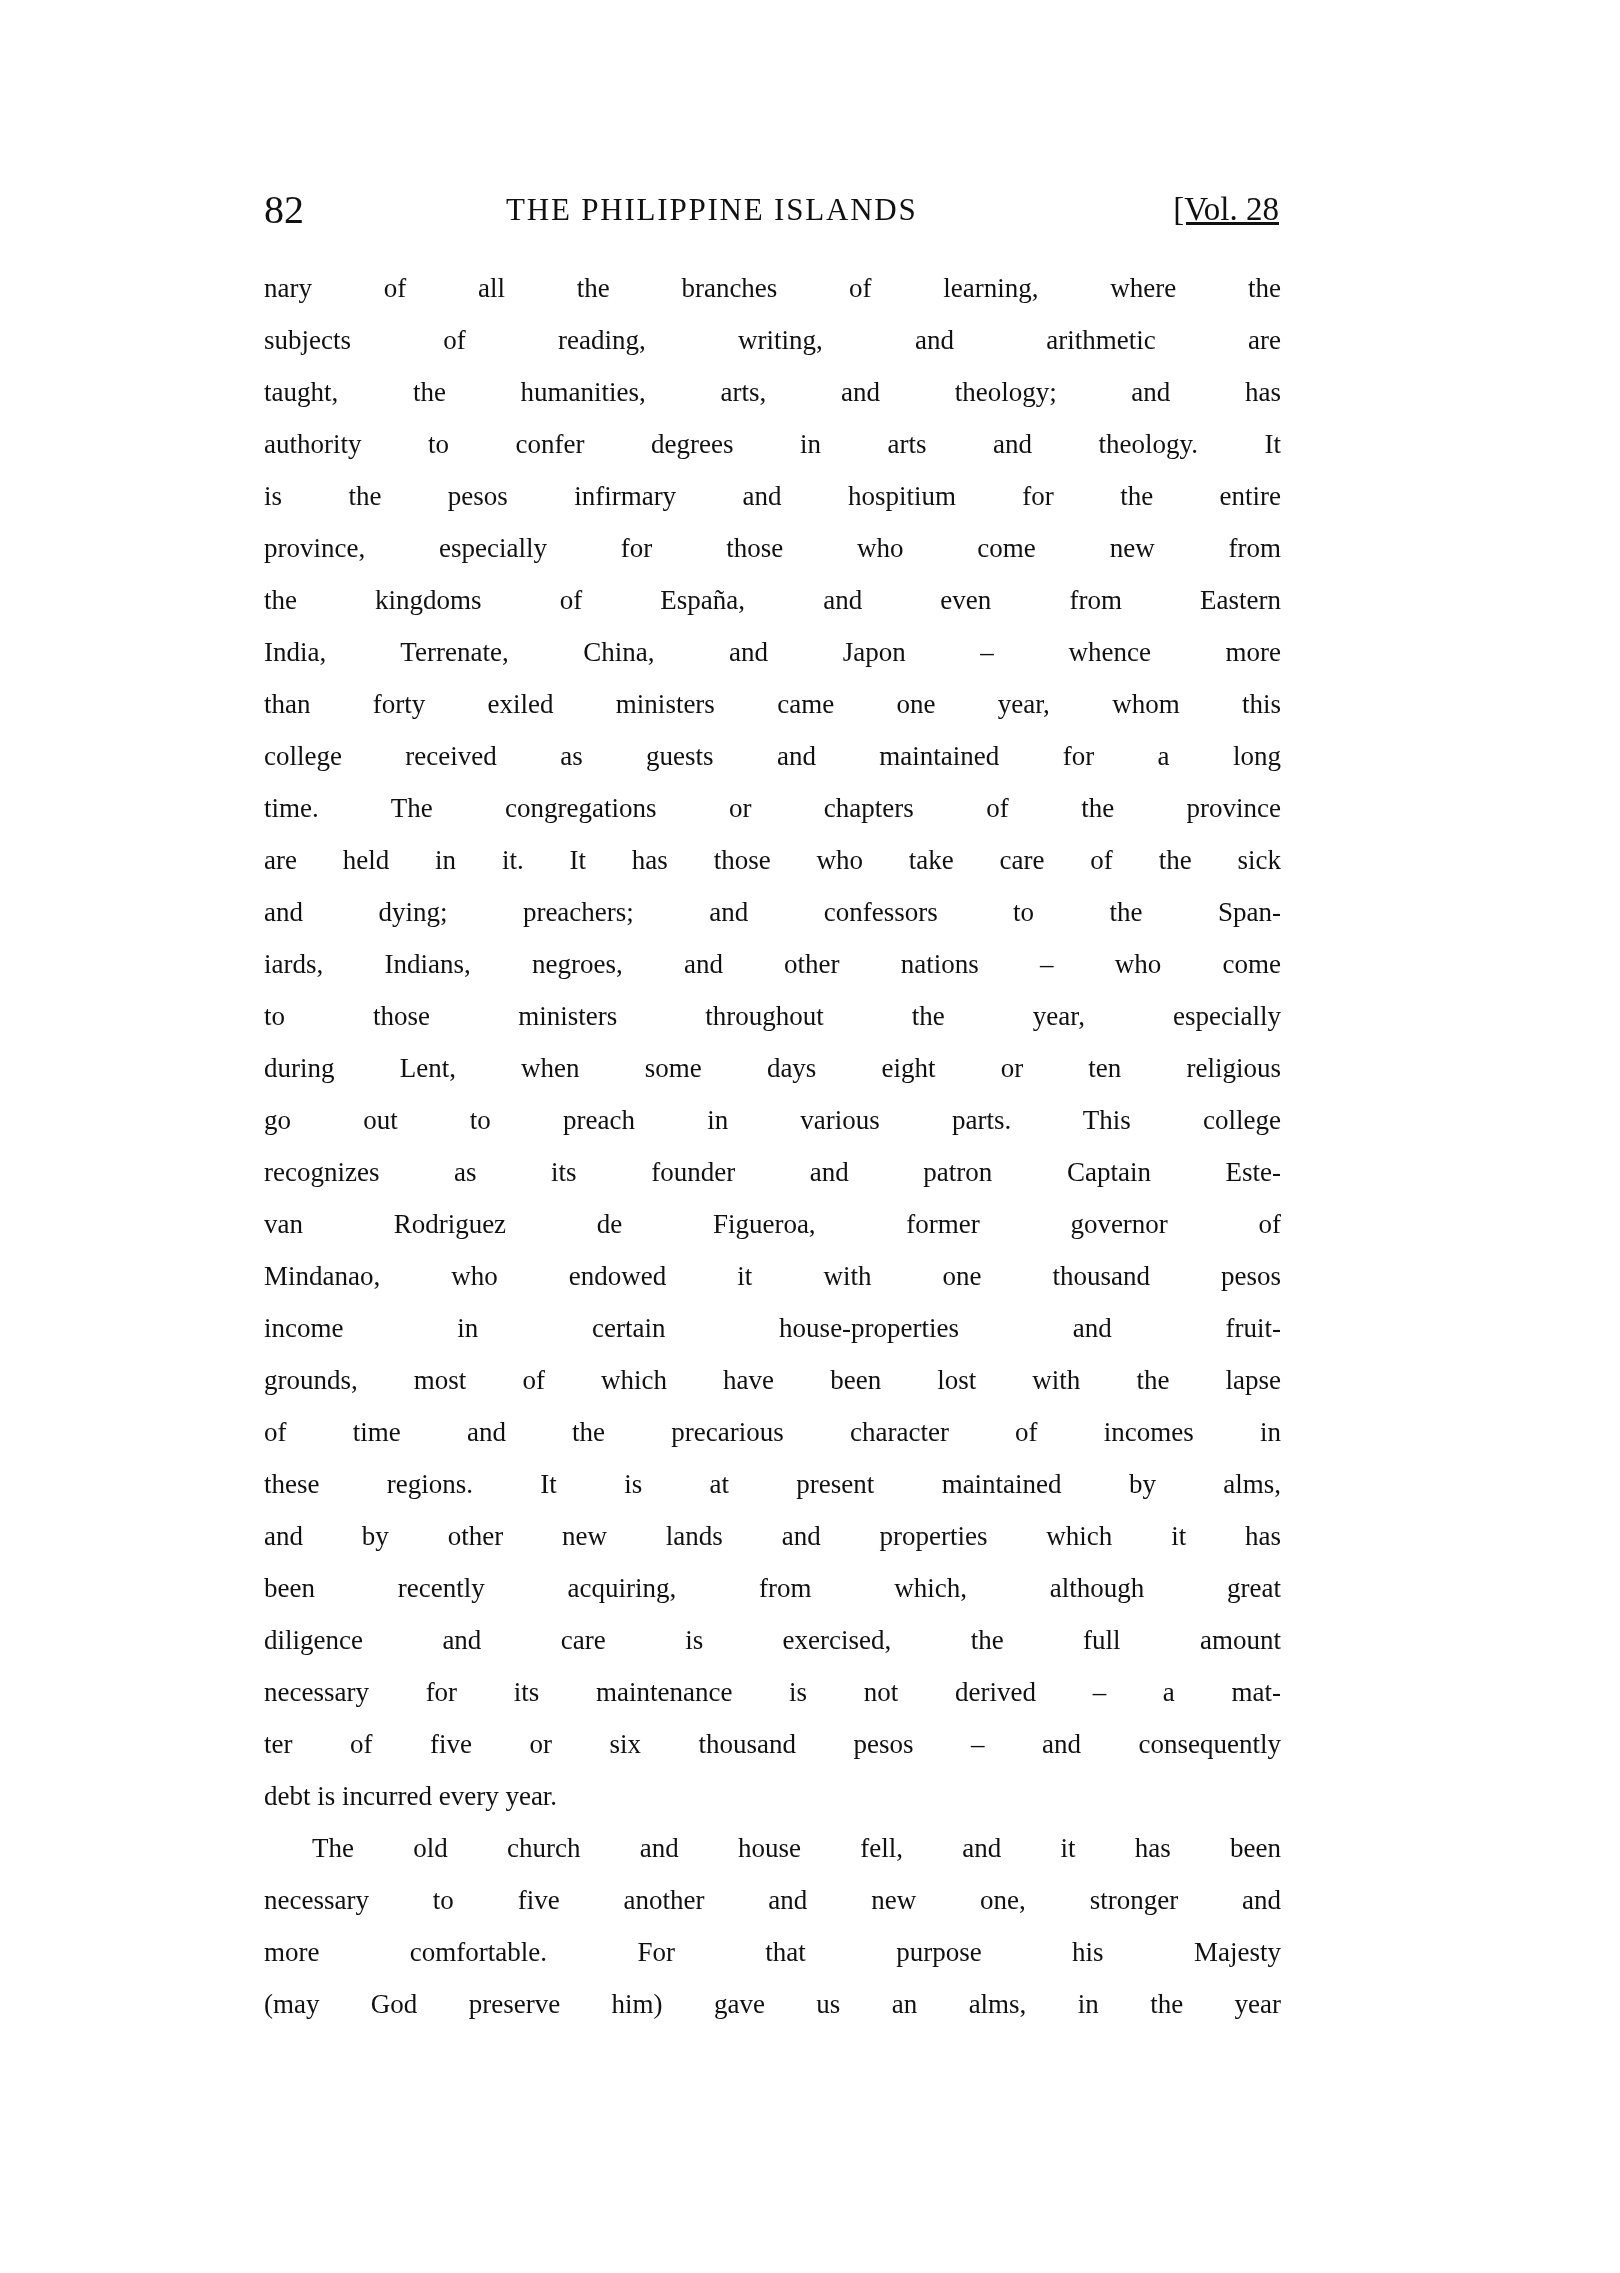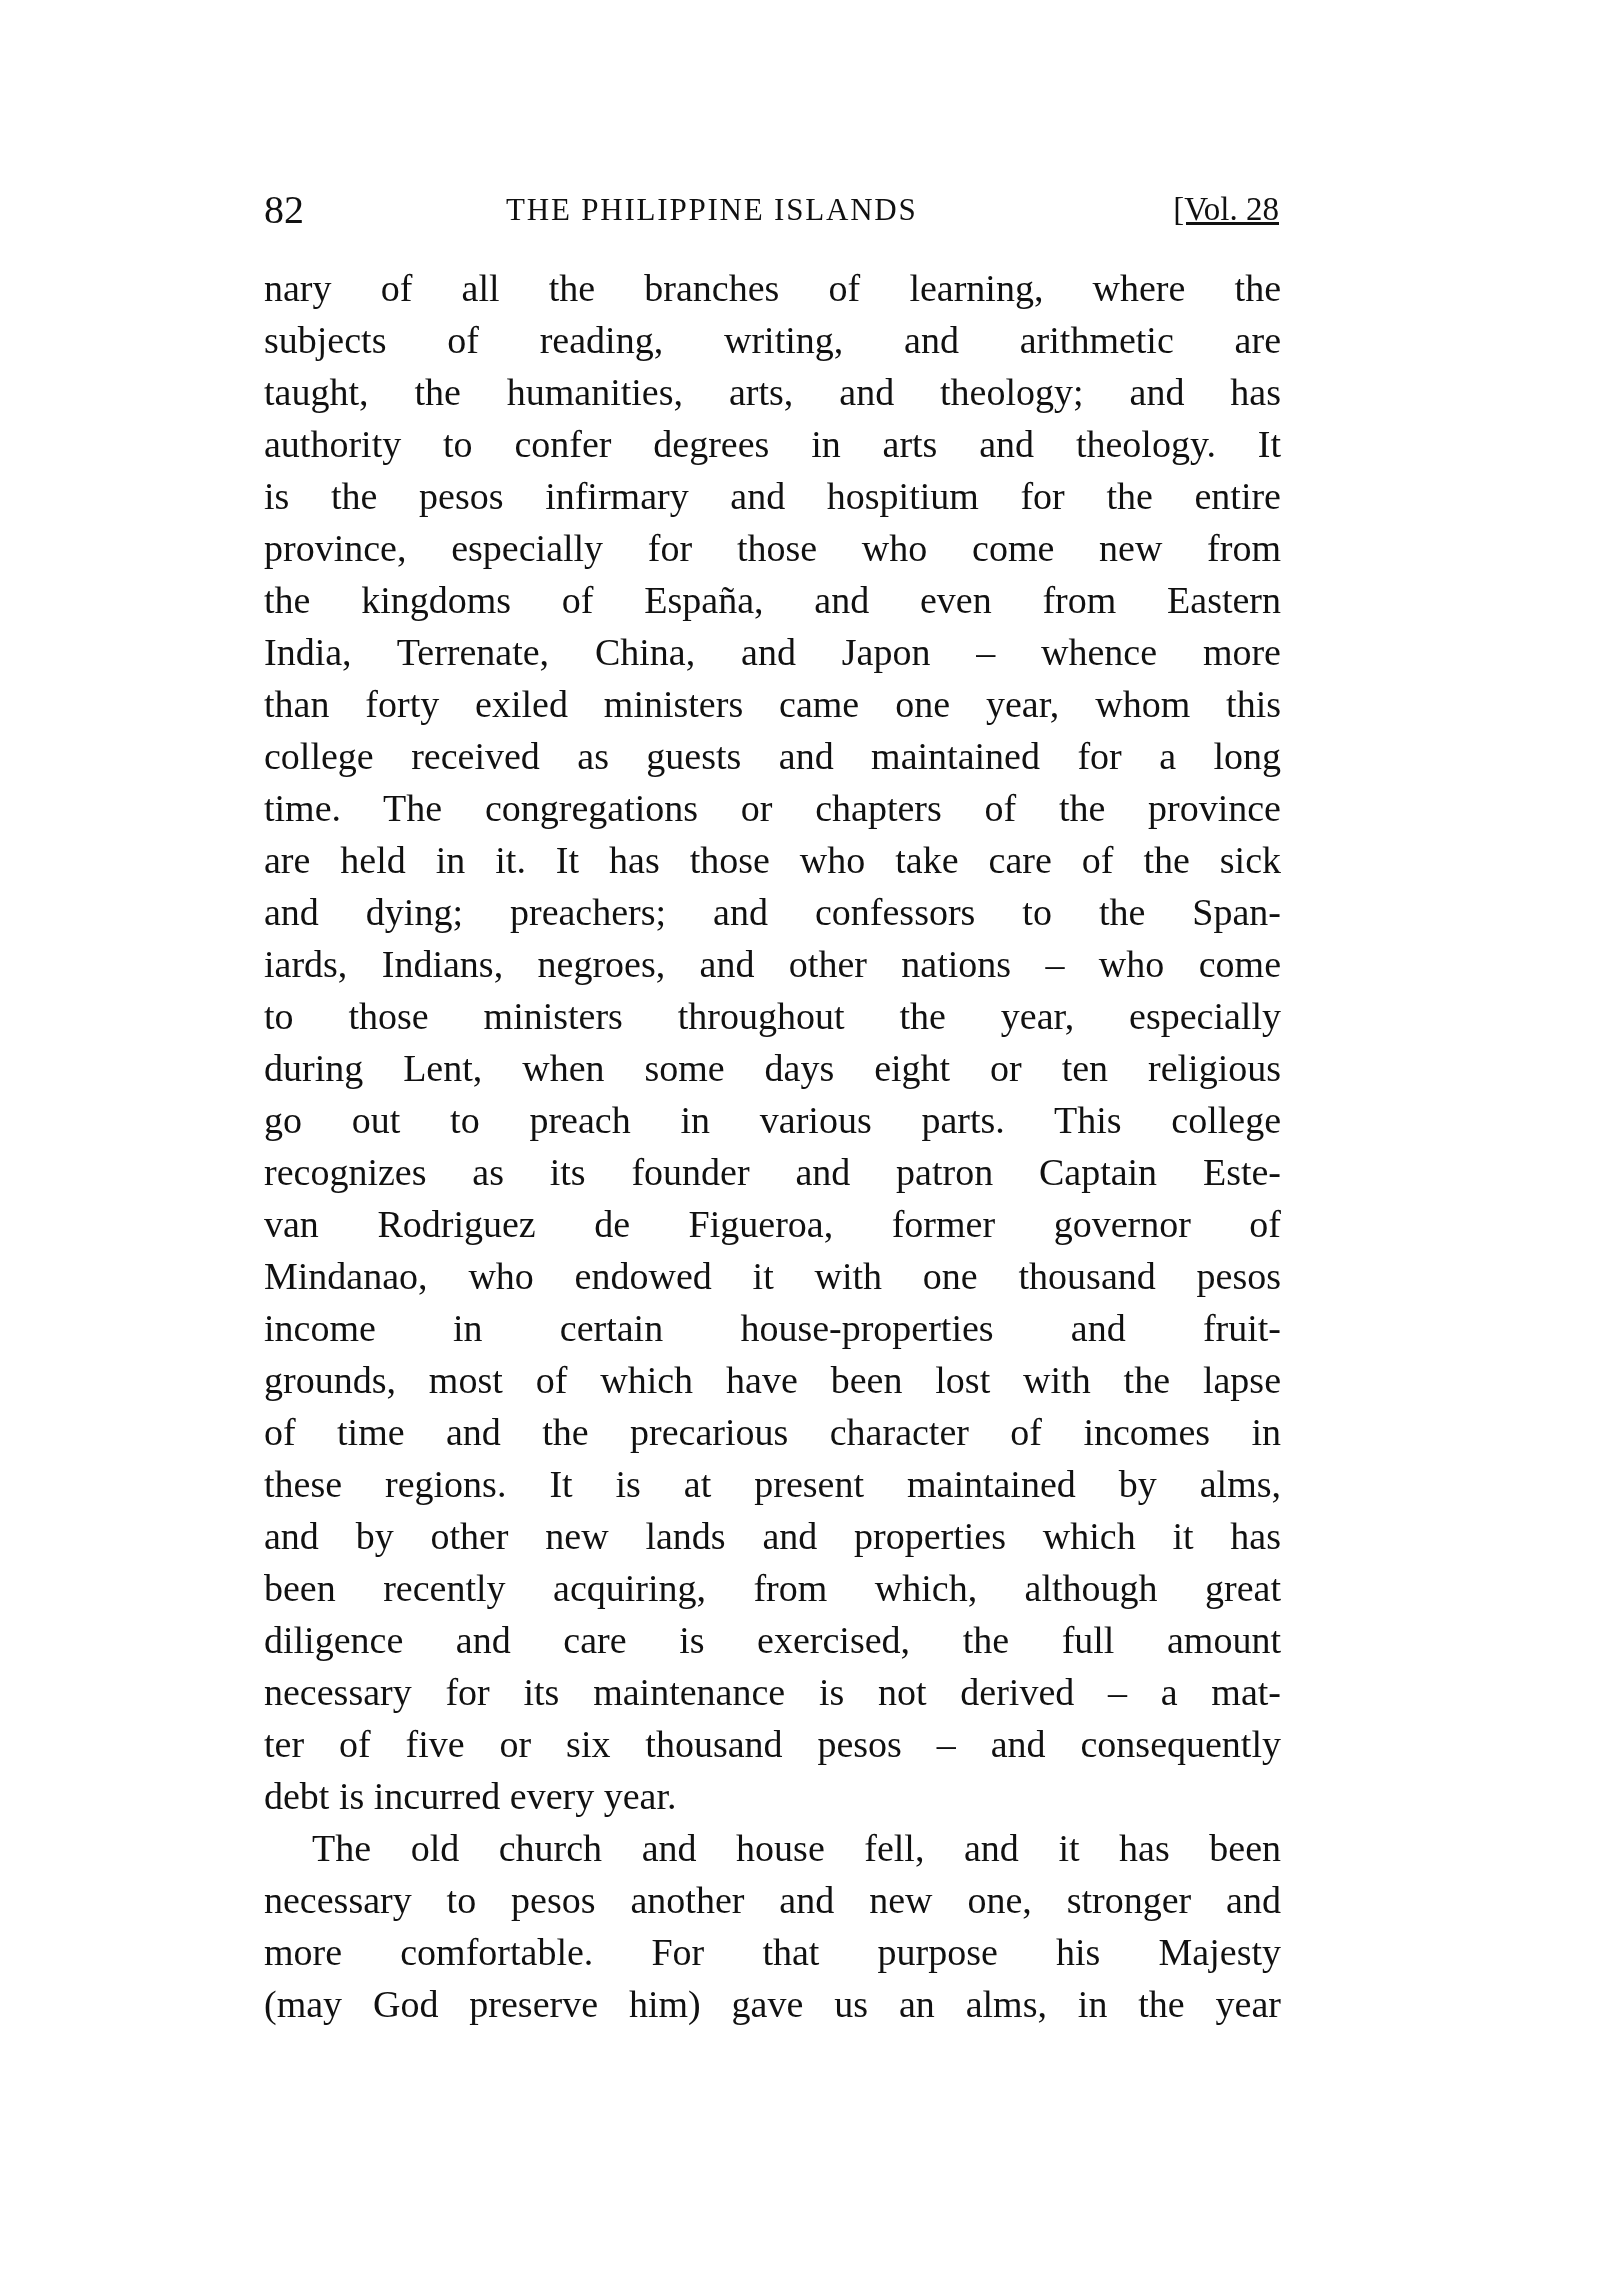--- a/index.html
+++ b/index.html
@@ -53,21 +53,21 @@
       text-decoration: underline;
     }
     .body-text {
       position: absolute;
       left: 264px;
       top: 262px;
       width: 1017px;
     }
     .line {
       display: block;
-      font-size: 38px;
+      font-size: 27px;
       height: 52px;
       line-height: 52px;
       text-align: justify;
       text-align-last: justify;
       white-space: nowrap;
       overflow: visible;
     }
     .line.last {
       text-align-last: left;
     }
@@ -110,18 +110,18 @@
     <span class="line">grounds, most of which have been lost with the lapse</span>
     <span class="line">of time and the precarious character of incomes in</span>
     <span class="line">these regions. It is at present maintained by alms,</span>
     <span class="line">and by other new lands and properties which it has</span>
     <span class="line">been recently acquiring, from which, although great</span>
     <span class="line">diligence and care is exercised, the full amount</span>
     <span class="line">necessary for its maintenance is not derived – a mat-</span>
     <span class="line">ter of five or six thousand pesos – and consequently</span>
     <span class="line last">debt is incurred every year.</span>
     <span class="line indent">The old church and house fell, and it has been</span>
-    <span class="line">necessary to pesos another and new one, stronger and</span>
+    <span class="line">necessary to five another and new one, stronger and</span>
     <span class="line">more comfortable. For that purpose his Majesty</span>
     <span class="line">(may God preserve him) gave us an alms, in the year</span>
   </div>
 </div>
 
 
 </body></html>

